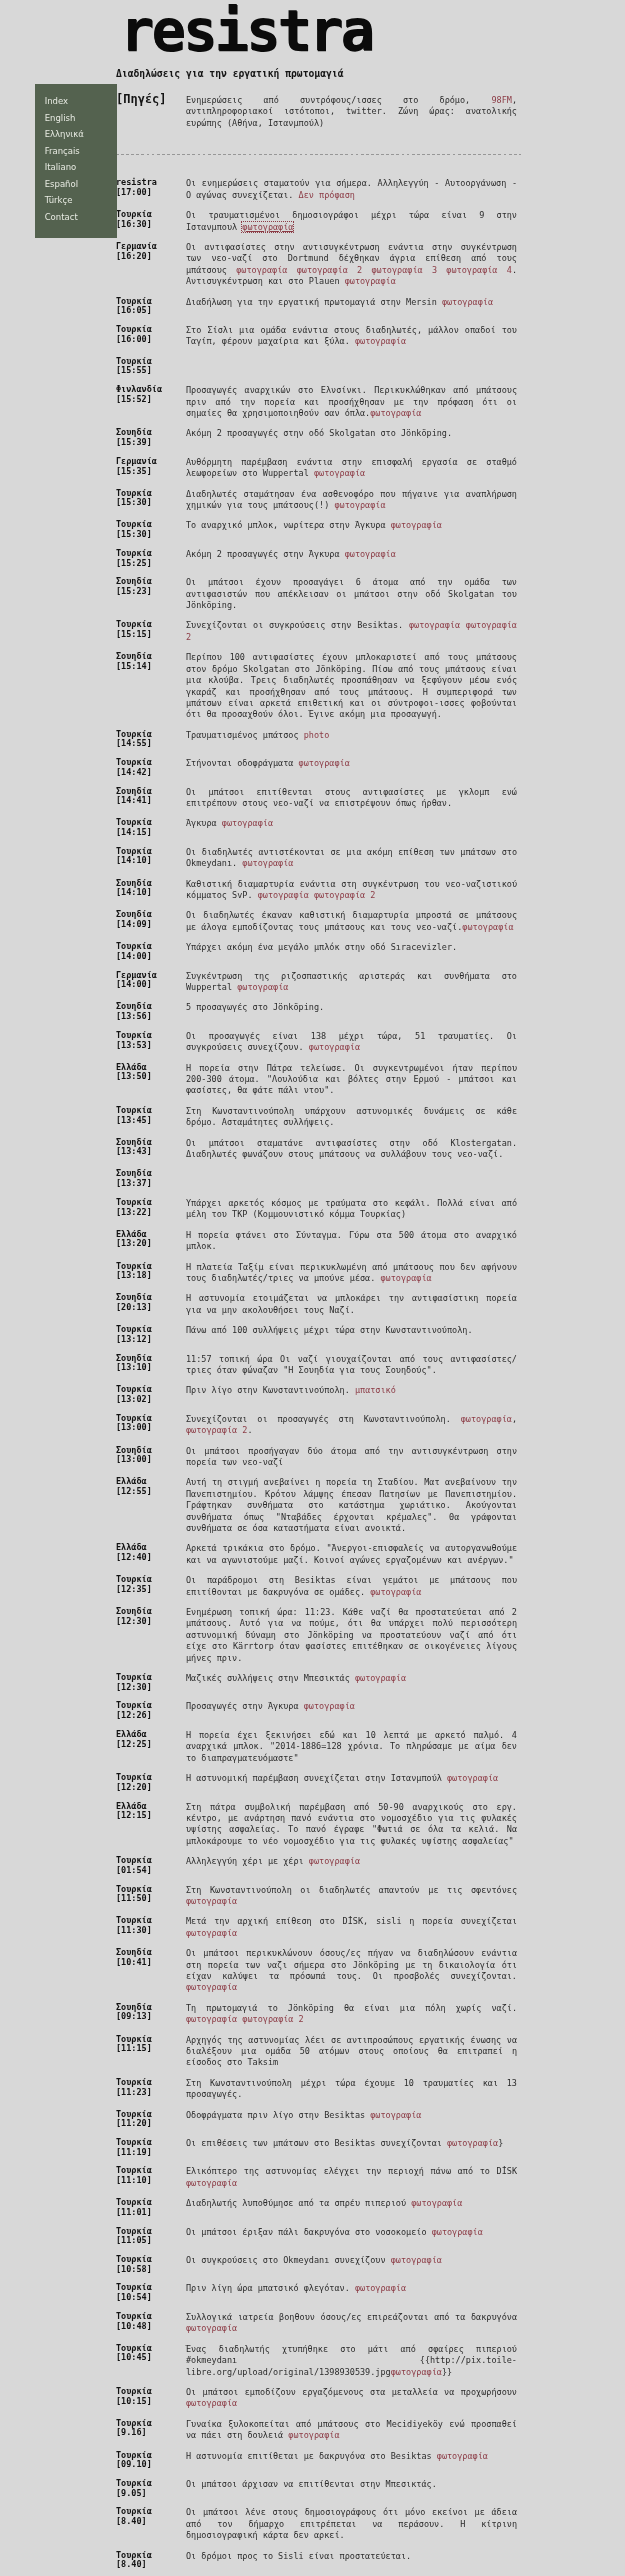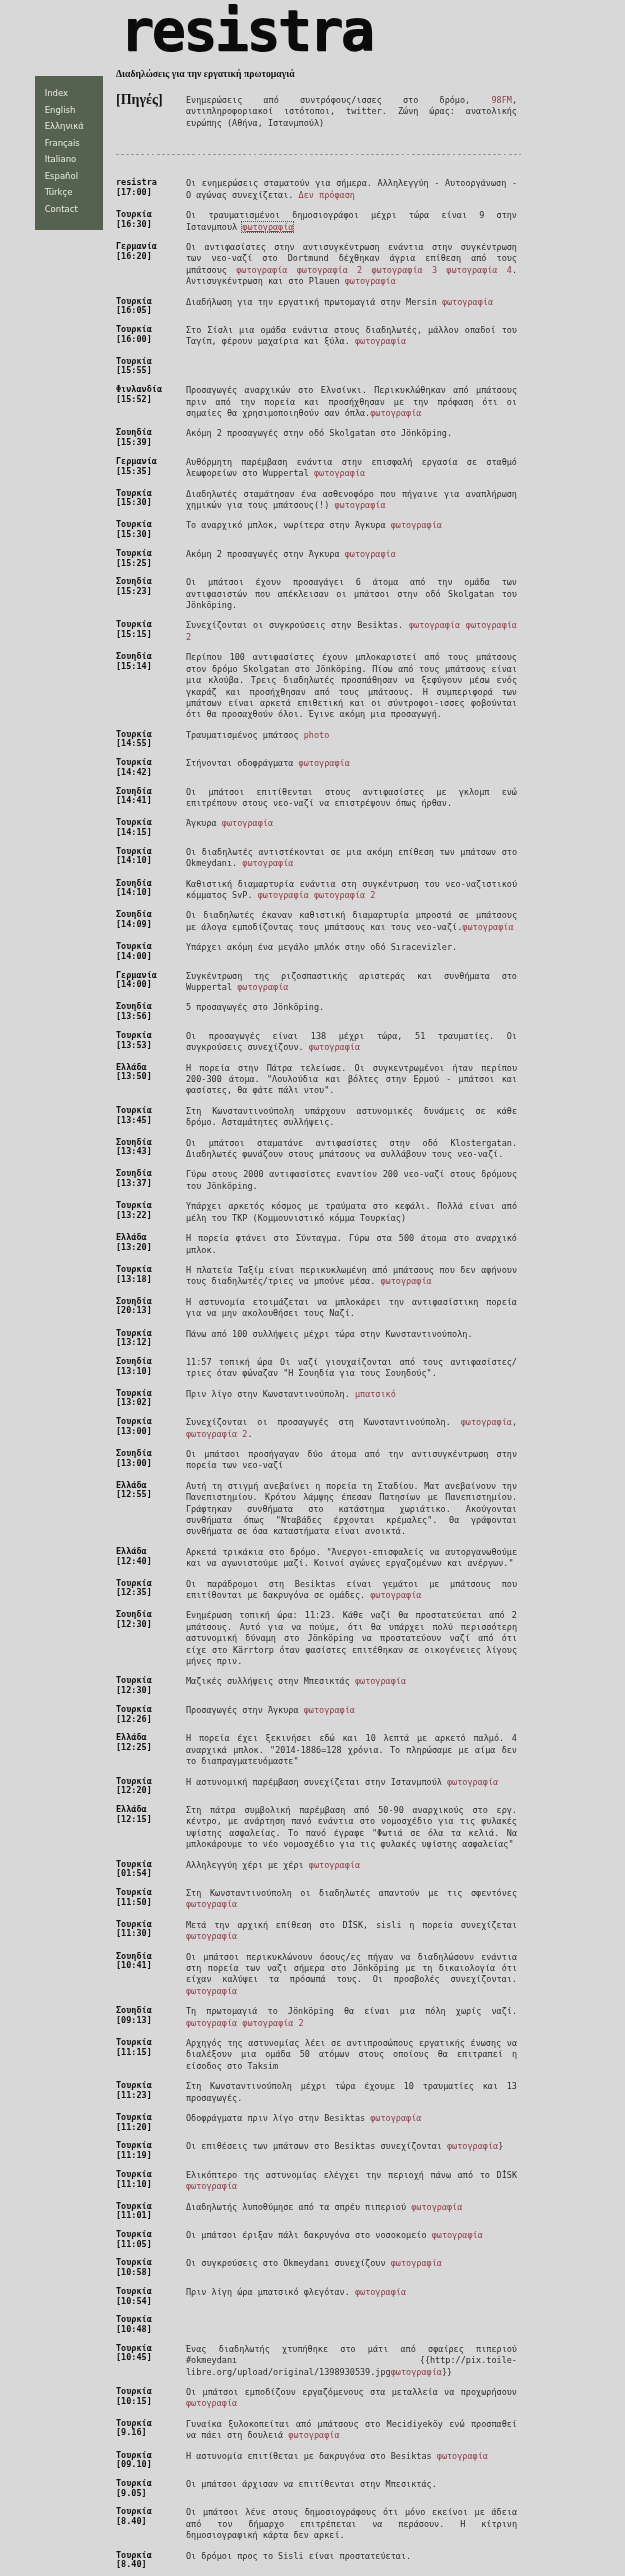--- a/index.html
+++ b/index.html
@@ -16,22 +16,22 @@
     font-family:"DejaVu Sans Mono","Liberation Mono",monospace;
     font-weight:bold;
     font-size:57px;
     line-height:60px;
     letter-spacing:-2.8px;
     color:#0b0b0b;
     text-shadow:0.6px 0.6px 0 #0b0b0b;
   }
   .sidebar{
     position:absolute;
-    left:35px;top:76px;
-    width:68px;
+    left:35px;top:84px;
+    width:82px;
     background:#54624f;
     padding:9px 0 12.5px 0;
   }
   .sidebar a{
     display:block;
     font-family:"DejaVu Sans","Liberation Sans",sans-serif;
     font-size:8.5px;
     line-height:16.5px;
     color:#e7eae2;
     text-decoration:none;
@@ -39,30 +39,28 @@
   }
   .main{
     margin-left:116px;
     width:405px;
   }
   .page-title{
     font-size:9.7px;
     font-weight:bold;
     color:#141414;
     margin:8px 0 16px 0;
-    font-family:Liberation Serif, serif;
   }
   .intro-row,.entry{display:flex;}
   .intro-label{
     flex:0 0 70px;
     font-weight:bold;
     color:#141414;
-    font-size:14px;
+    font-size:12px;
     line-height:9.7px;
-    font-family:Liberation Serif, serif;
   }
   .intro-text,.entry-text{
     flex:0 0 331px;
     max-width:331px;
     font-size:8.5px;
     line-height:11.4px;
     text-align:justify;
     color:#2d2d2d;
     word-wrap:break-word;
   }
@@ -341,21 +339,20 @@
       <div>[13:43]</div>
     </div>
     <div class="entry-text"><span>Οι μπάτσοι σταματάνε αντιφασίστες στην οδό Klostergatan. Διαδηλωτές φωνάζουν στους μπάτσους να συλλάβουν τους νεο-ναζί.</span></div>
   </div>
 
   <div class="entry">
     <div class="entry-label">
       <div>Σουηδία</div>
       <div>[13:37]</div>
     </div>
-    <div class="entry-text"><span>Γύρω στους 2000 αντιφασίστες εναντίον 200 νεο-ναζί στους δρόμους του Jönköping.</span></div>
   </div>
 
   <div class="entry">
     <div class="entry-label">
       <div>Τουρκία</div>
       <div>[13:22]</div>
     </div>
     <div class="entry-text"><span>Υπάρχει αρκετός κόσμος με τραύματα στο κεφάλι. Πολλά είναι από μέλη του TKP (Κομμουνιστικό κόμμα Τουρκίας)</span></div>
   </div>
 
@@ -605,20 +602,21 @@
       <div>[10:54]</div>
     </div>
     <div class="entry-text"><span>Πριν λίγη ώρα μπατσικό φλεγόταν. </span><a href="#" class="lnk">φωτογραφία</a></div>
   </div>
 
   <div class="entry">
     <div class="entry-label">
       <div>Τουρκία</div>
       <div>[10:48]</div>
     </div>
+    <div class="entry-text"><span>Συλλογικά ιατρεία βοηθουν όσους/ες επιρεάζονται από τα δακρυγόνα </span><a href="#" class="lnk">φωτογραφία</a></div>
   </div>
 
   <div class="entry">
     <div class="entry-label">
       <div>Τουρκία</div>
       <div>[10:45]</div>
     </div>
     <div class="entry-text"><span>Ένας διαδηλωτής χτυπήθηκε στο μάτι από σφαίρες πιπεριού #okmeydanı {{http://pix.toile-libre.org/upload/original/1398930539.jpg</span><a href="#" class="lnk">φωτογραφία</a><span>}}</span></div>
   </div>
 

